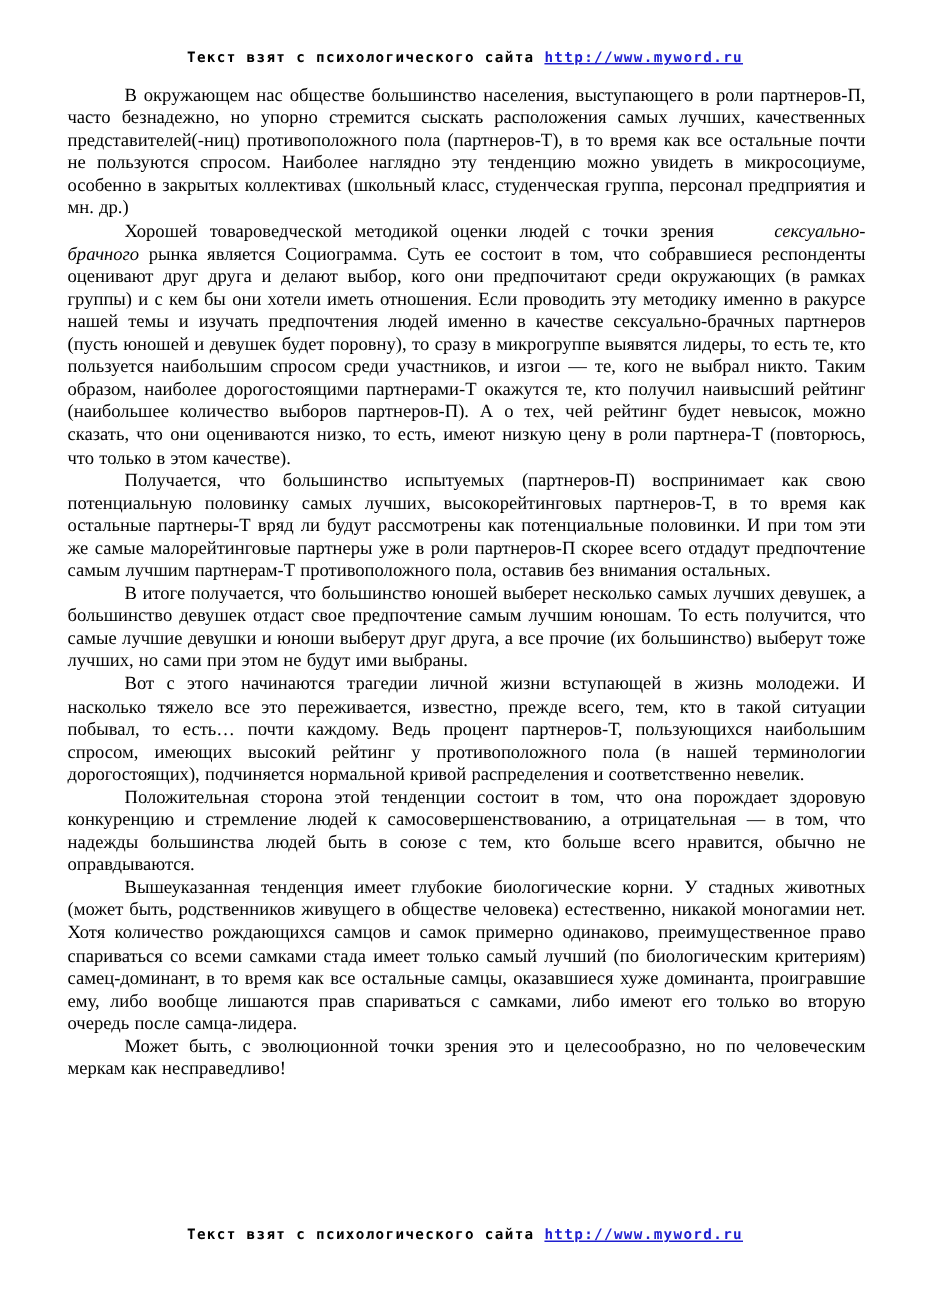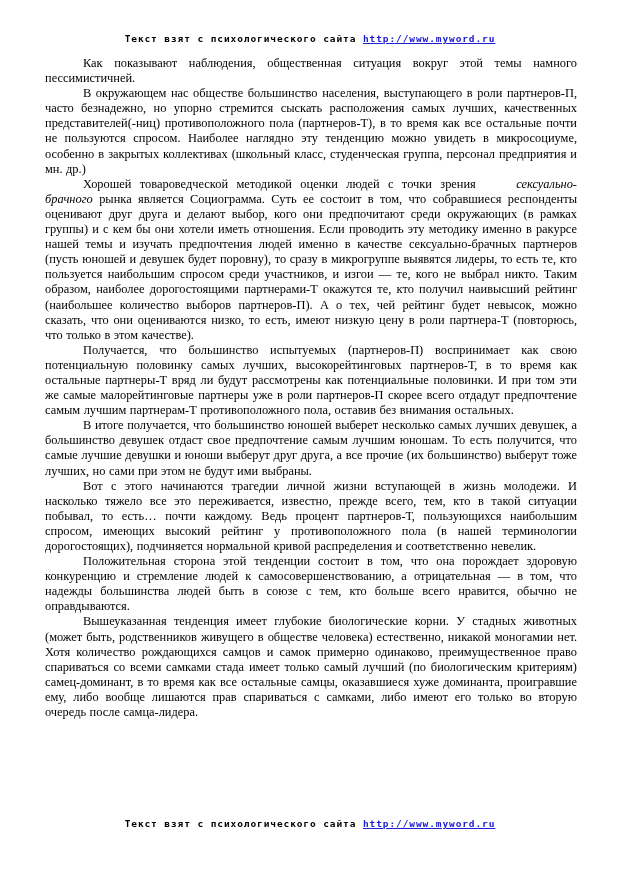--- a/index.html
+++ b/index.html
@@ -76,36 +76,36 @@
 
 <div class="page">
 
   <div class="banner banner-top">
     <span>Текст взят с психологического сайта </span><a class="banner-link" href="#">http://www.myword.ru</a>
   </div>
 
   <div class="body-text">
 
 
-    <p class="para">Как показывают наблюдения, общественная ситуация вокруг этой темы намного пессимистичней.</p>
 
     <p class="para">В окружающем нас обществе большинство населения, выступающего в роли партнеров-П, часто безнадежно, но упорно стремится сыскать расположения самых лучших, качественных представителей(-ниц) противоположного пола (партнеров-Т), в то время как все остальные почти не пользуются спросом. Наиболее наглядно эту тенденцию можно увидеть в микросоциуме, особенно в закрытых коллективах (школьный класс, студенческая группа, персонал предприятия и мн. др.)</p>
 
     <p class="para"><span>Хорошей товароведческой методикой оценки людей с точки зрения </span><span class="ital">сексуально-брачного</span><span> рынка является Социограмма. Суть ее состоит в том, что собравшиеся респонденты оценивают друг друга и делают выбор, кого они предпочитают среди окружающих (в рамках группы) и с кем бы они хотели иметь отношения. Если проводить эту методику именно в ракурсе нашей темы и изучать предпочтения людей именно в качестве сексуально-брачных партнеров (пусть юношей и девушек будет поровну), то сразу в микрогруппе выявятся лидеры, то есть те, кто пользуется наибольшим спросом среди участников, и изгои — те, кого не выбрал никто. Таким образом, наиболее дорогостоящими партнерами-Т окажутся те, кто получил наивысший рейтинг (наибольшее количество выборов партнеров-П). А о тех, чей рейтинг будет невысок, можно сказать, что они оцениваются низко, то есть, имеют низкую цену в роли партнера-Т (повторюсь, что только в этом качестве).</span></p>
 
     <p class="para">Получается, что большинство испытуемых (партнеров-П) воспринимает как свою потенциальную половинку самых лучших, высокорейтинговых партнеров-Т, в то время как остальные партнеры-Т вряд ли будут рассмотрены как потенциальные половинки. И при том эти же самые малорейтинговые партнеры уже в роли партнеров-П скорее всего отдадут предпочтение самым лучшим партнерам-Т противоположного пола, оставив без внимания остальных.</p>
 
     <p class="para">В итоге получается, что большинство юношей выберет несколько самых лучших девушек, а большинство девушек отдаст свое предпочтение самым лучшим юношам. То есть получится, что самые лучшие девушки и юноши выберут друг друга, а все прочие (их большинство) выберут тоже лучших, но сами при этом не будут ими выбраны.</p>
 
     <p class="para">Вот с этого начинаются трагедии личной жизни вступающей в жизнь молодежи. И насколько тяжело все это переживается, известно, прежде всего, тем, кто в такой ситуации побывал, то есть… почти каждому. Ведь процент партнеров-Т, пользующихся наибольшим спросом, имеющих высокий рейтинг у противоположного пола (в нашей терминологии дорогостоящих), подчиняется нормальной кривой распределения и соответственно невелик.</p>
 
     <p class="para">Положительная сторона этой тенденции состоит в том, что она порождает здоровую конкуренцию и стремление людей к самосовершенствованию, а отрицательная — в том, что надежды большинства людей быть в союзе с тем, кто больше всего нравится, обычно не оправдываются.</p>
 
     <p class="para">Вышеуказанная тенденция имеет глубокие биологические корни. У стадных животных (может быть, родственников живущего в обществе человека) естественно, никакой моногамии нет. Хотя количество рождающихся самцов и самок примерно одинаково, преимущественное право спариваться со всеми самками стада имеет только самый лучший (по биологическим критериям) самец-доминант, в то время как все остальные самцы, оказавшиеся хуже доминанта, проигравшие ему, либо вообще лишаются прав спариваться с самками, либо имеют его только во вторую очередь после самца-лидера.</p>
 
+    <p class="para">Может быть, с эволюционной точки зрения это и целесообразно, но по человеческим меркам как несправедливо!</p>
 
   </div>
 
   <div class="banner banner-bottom">
     <span>Текст взят с психологического сайта </span><a class="banner-link" href="#">http://www.myword.ru</a>
   </div>
 
 </div>
 
 </body></html>

